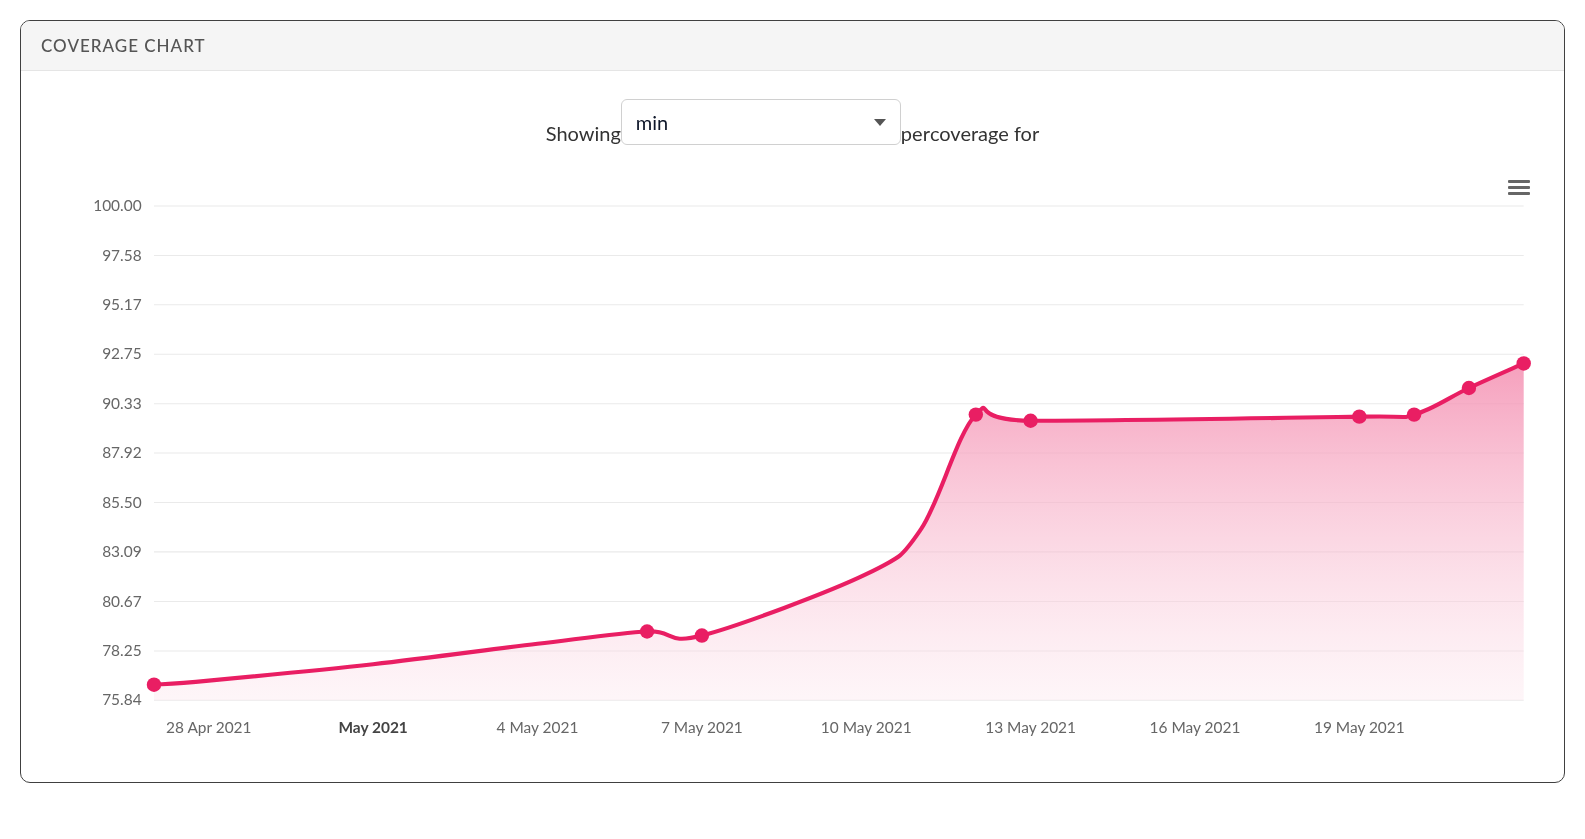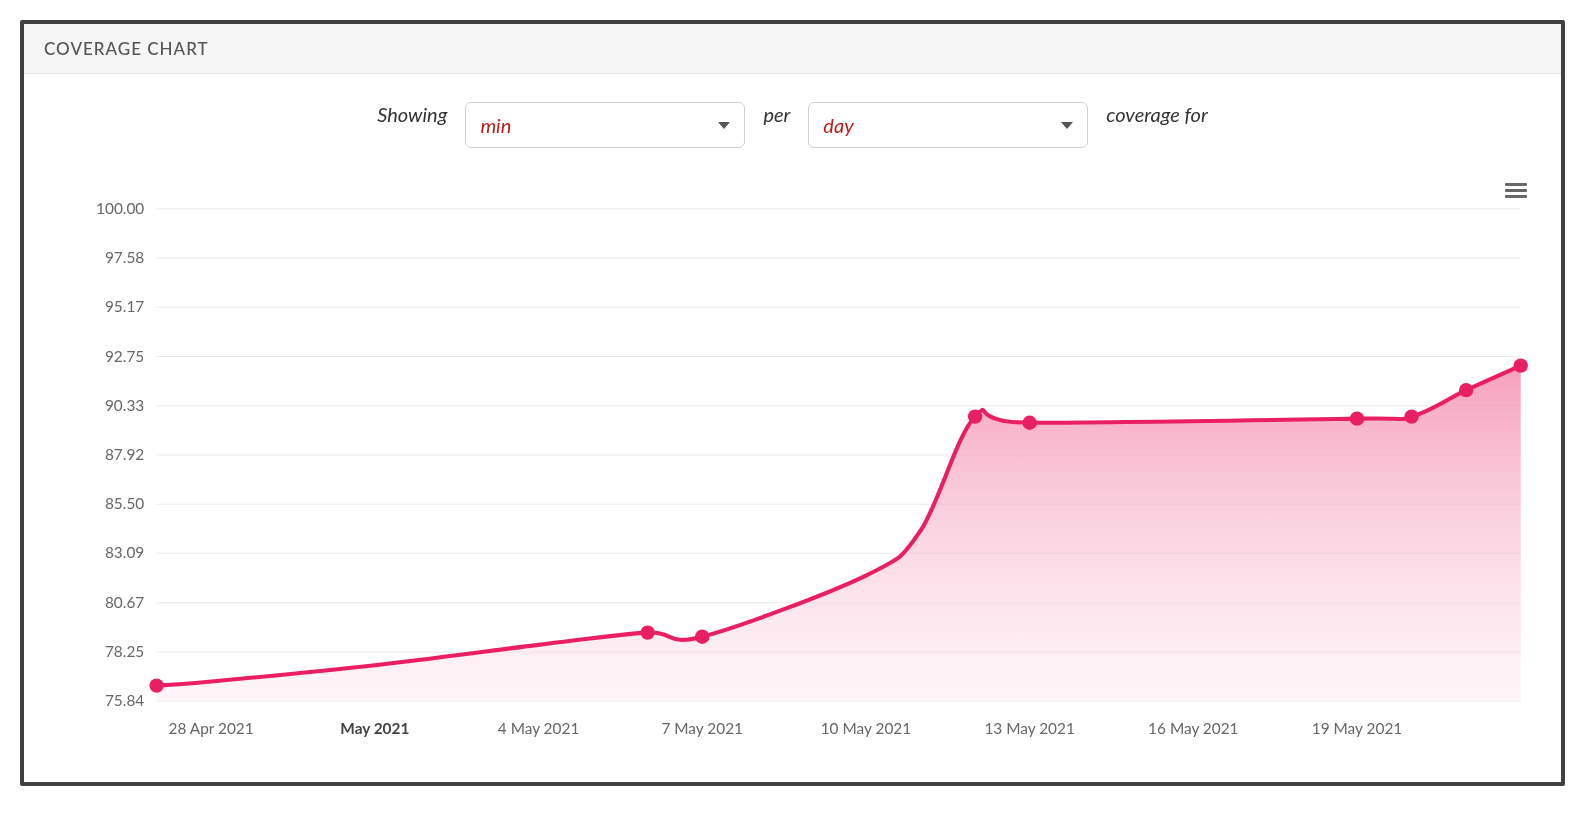--- a/index.html
+++ b/index.html
@@ -4,55 +4,54 @@
 <style>
   * { box-sizing: border-box; }
   body {
     margin: 0;
     padding: 20px;
     font-family: -apple-system, BlinkMacSystemFont, "Segoe UI", "Lato", sans-serif;
     background: #fff;
     color: #333;
   }
   .card {
-    border: 4px solid #404040;
-    border-radius: 2px;
+    border: 1px solid #404040;
+    border-radius: 10px;
     overflow: hidden;
     background: #fff;
   }
   .card-header {
     background: #f5f5f5;
     border-bottom: 1px solid #e5e5e5;
     padding: 14px 20px;
     font-size: 17px;
     letter-spacing: 1px;
     color: #555;
     font-weight: 500;
   }
   .controls-row {
     display: flex;
-    align-items: flex-start;
+    align-items: flex-end;
     justify-content: center;
-    gap: 18px;
+    gap: 0;
     padding: 28px 20px 20px;
     font-size: 20px;
     color: #333;
-    font-style: italic;
   }
   .control-label { white-space: nowrap; }
   .select {
     display: flex;
     align-items: center;
     justify-content: space-between;
     border: 1px solid #d0d0d0;
     border-radius: 6px;
     padding: 10px 14px;
     min-width: 280px;
     font-size: 20px;
-    color: #b91c1c;
+    color: #0f172a;
     background: #fff;
     cursor: pointer;
   }
   .select .caret {
     width: 0; height: 0;
     border-left: 6px solid transparent;
     border-right: 6px solid transparent;
     border-top: 7px solid #555;
     margin-left: 12px;
   }
@@ -91,24 +90,20 @@
     <span>COVERAGE CHART</span>
   </div>
 
   <div class="controls-row">
     <span class="control-label">Showing</span>
     <div class="select">
       <span>min</span>
       <span class="caret"></span>
     </div>
     <span class="control-label">per</span>
-    <div class="select">
-      <span>day</span>
-      <span class="caret"></span>
-    </div>
     <span class="control-label">coverage for</span>
   </div>
 
   <div class="chart-wrap">
     <div class="menu-icon">
       <div></div>
         <div></div>
         <div></div>
     </div>
     <svg class="chart" id="chart-svg" viewBox="0 0 1440 560">

